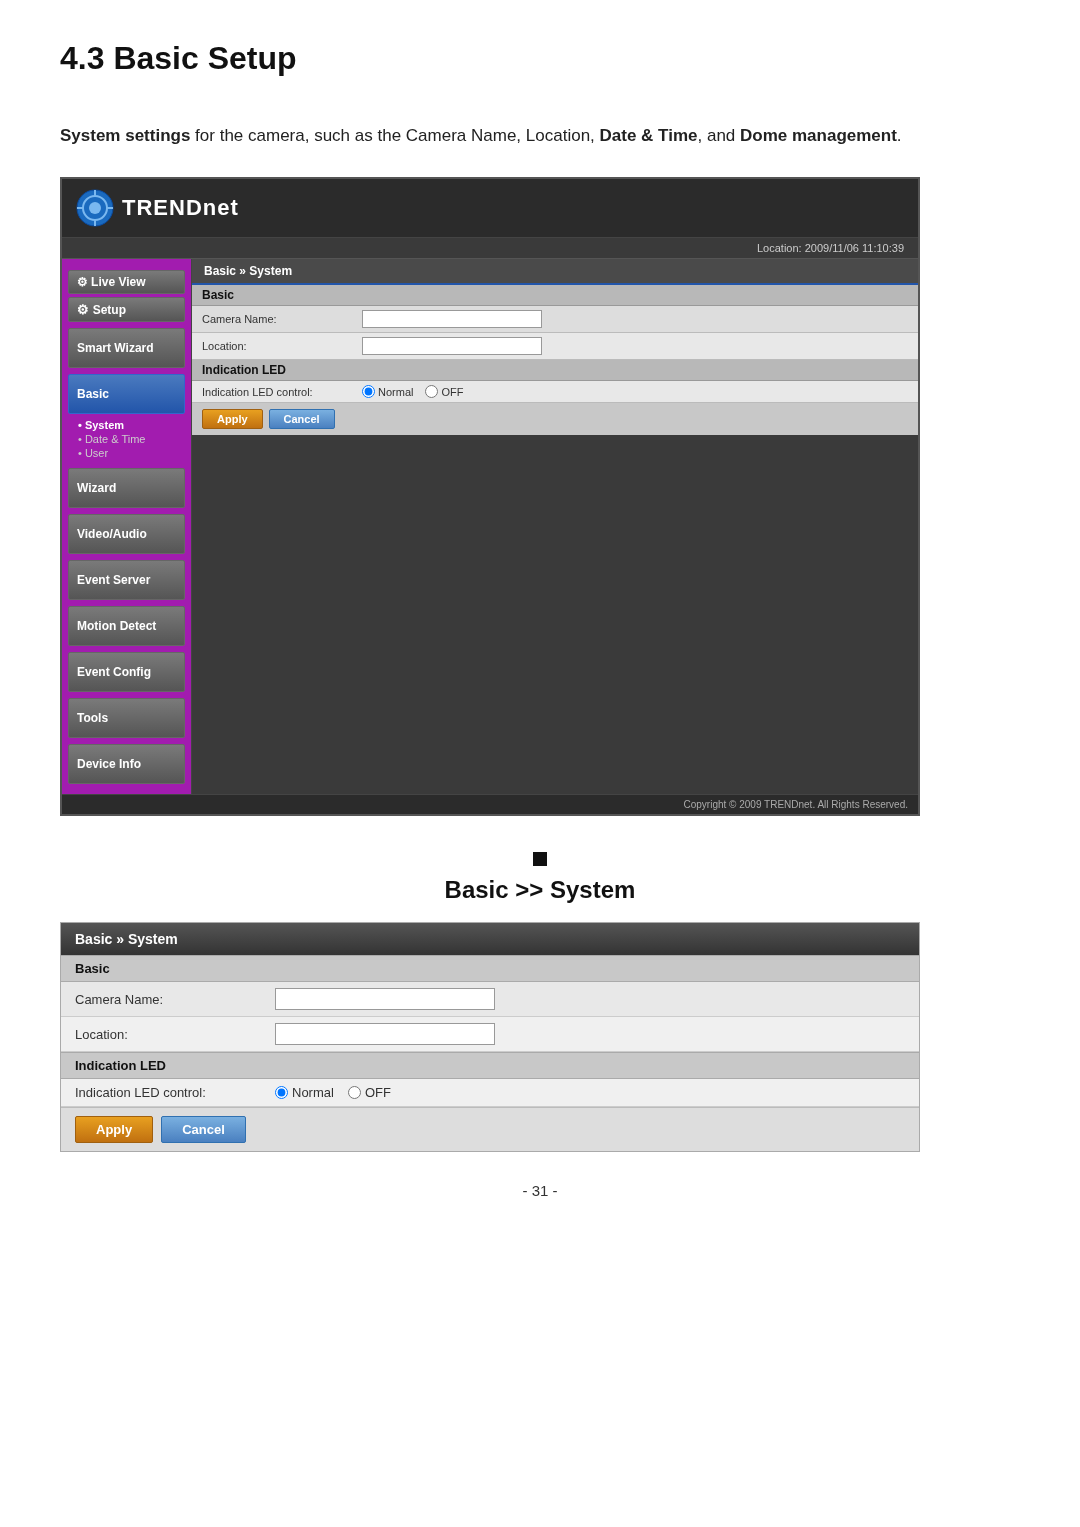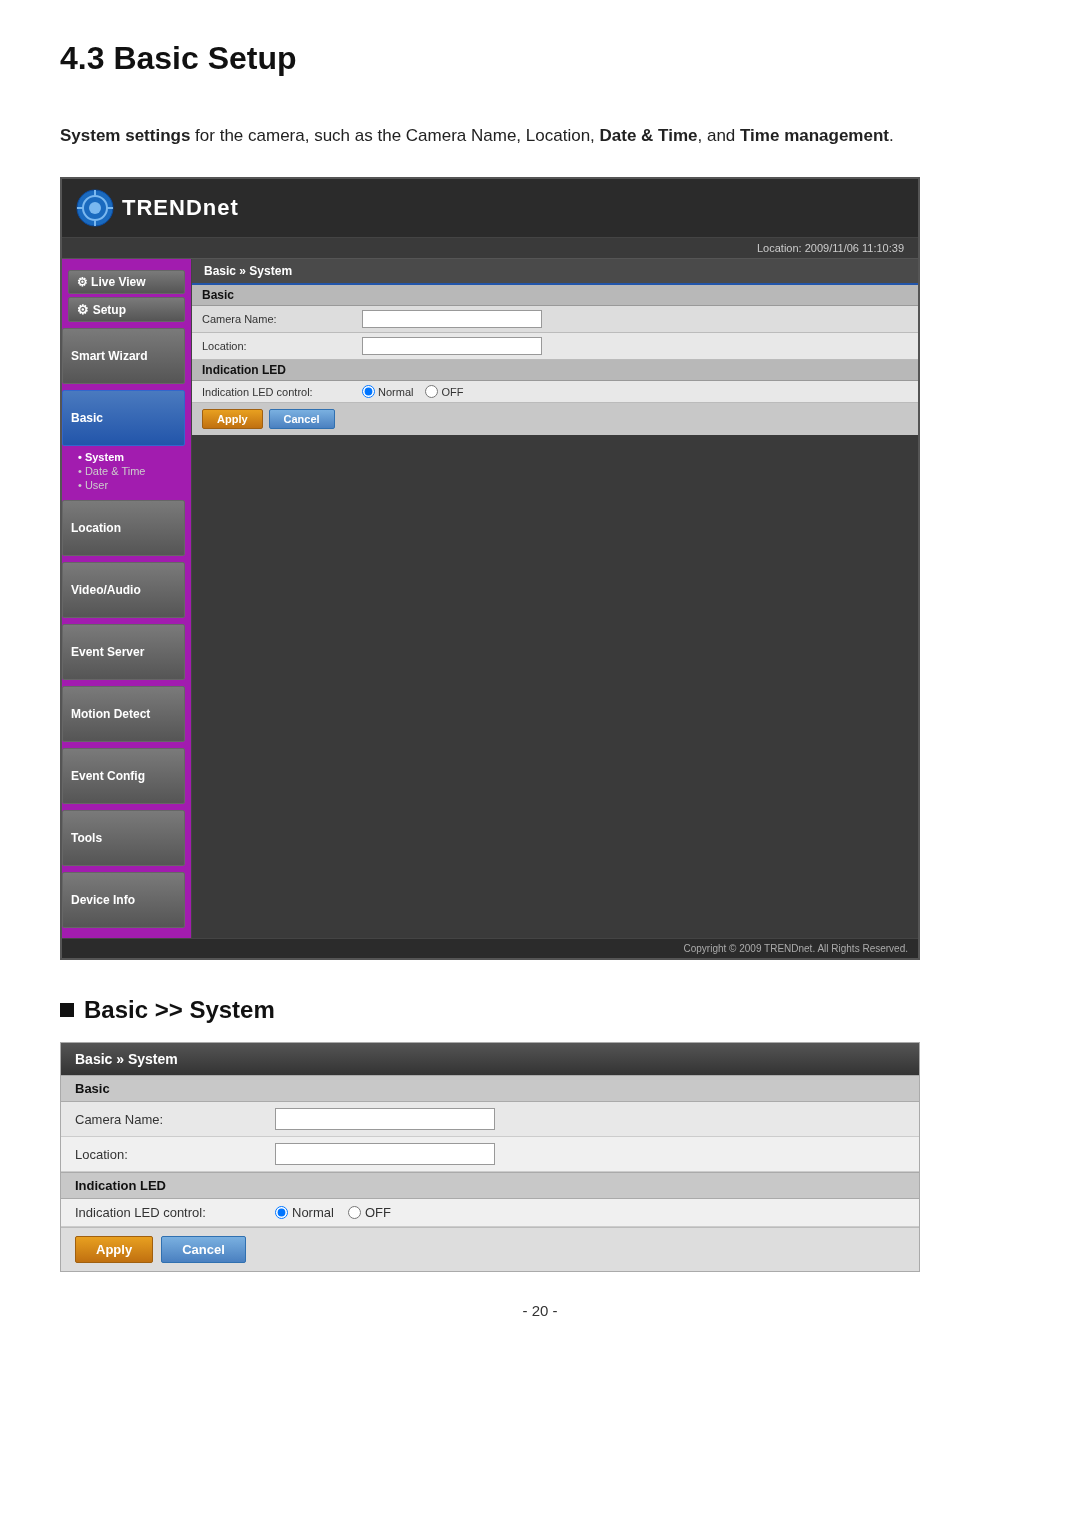--- a/index.html
+++ b/index.html
@@ -115,22 +115,22 @@
     .sidebar-btn-setup {
       background: linear-gradient(to bottom, #7a7a7a, #555);
       color: #fff;
       border: 1px solid #666;
       display: flex;
       align-items: center;
       gap: 4px;
     }
     .sidebar-section-label {
       display: block;
-      margin: 6px 6px 2px 0;
-      padding: 20px 8px;
+      margin: 6px 6px 2px 6px;
+      padding: 12px 8px;
       font-size: 12px;
       font-weight: bold;
       cursor: pointer;
       border-radius: 2px;
       background: linear-gradient(to bottom, #7a7a7a, #555);
       color: #fff;
       border: 1px solid #666;
     }
     .sidebar-section-active {
       background: linear-gradient(to bottom, #4a7abf, #2255aa);
@@ -253,20 +253,21 @@
 
     
     .section-heading {
       display: flex;
       align-items: center;
       gap: 10px;
       font-size: 24px;
       font-weight: bold;
       margin-bottom: 18px;
       color: #111;
+      flex-direction: column;
     }
     .section-heading-square {
       width: 14px;
       height: 14px;
       background: #111;
       flex-shrink: 0;
       display: inline-block;
     }
 
     
@@ -368,21 +369,21 @@
       font-size: 13px;
     }
   </style>
 </head>
 <body>
 
 <h1 class="page-title">4.3  Basic Setup</h1>
 
 <p class="intro-text">
   <br>
-  <strong>System settings</strong><span> for the camera, such as the Camera Name, Location, </span><strong>Date &amp; Time</strong><span>, and </span><strong>Time management</strong><span>.</span>
+  <strong>System settings</strong><span> for the camera, such as the Camera Name, Location, </span><strong>Date &amp; Time</strong><span>, and </span><strong>Dome management</strong><span>.</span>
 </p>
 
 <div class="camera-ui">
 
   <div class="cam-header">
     <div class="cam-logo">
 
       <svg class="cam-logo-icon" viewBox="0 0 38 38" xmlns="http://www.w3.org/2000/svg">
         <circle cx="19" cy="19" r="18" fill="#1a6abf" stroke="#0a4a9f" stroke-width="1"></circle>
         <circle cx="19" cy="19" r="12" fill="none" stroke="#7ab8f0" stroke-width="2"></circle>
@@ -412,21 +413,21 @@
         <span class="setup-gear">⚙</span>
         <span>Setup</span>
       </div>
       <span class="sidebar-section-label">Smart Wizard</span>
       <span class="sidebar-section-label sidebar-section-active">Basic</span>
       <div class="sidebar-sub">
         <a href="#" class="active">• System</a>
         <a href="#">• Date &amp; Time</a>
         <a href="#">• User</a>
       </div>
-      <span class="sidebar-section-label">Location</span>
+      <span class="sidebar-section-label">Wizard</span>
       <span class="sidebar-section-label">Video/Audio</span>
       <span class="sidebar-section-label">Event Server</span>
       <span class="sidebar-section-label">Motion Detect</span>
       <span class="sidebar-section-label">Event Config</span>
       <span class="sidebar-section-label">Tools</span>
       <span class="sidebar-section-label">Device Info</span>
     </div>
 
     <div class="cam-content">
       <div class="content-breadcrumb">Basic » System</div>
@@ -506,13 +507,13 @@
       </label>
     </div>
   </div>
 
   <div class="enlarged-actions">
     <button class="btn-apply-lg">Apply</button>
     <button class="btn-cancel-lg">Cancel</button>
   </div>
 </div>
 
-<div class="page-number">- 20 -</div>
+<div class="page-number">- 31 -</div>
 
 </body></html>

